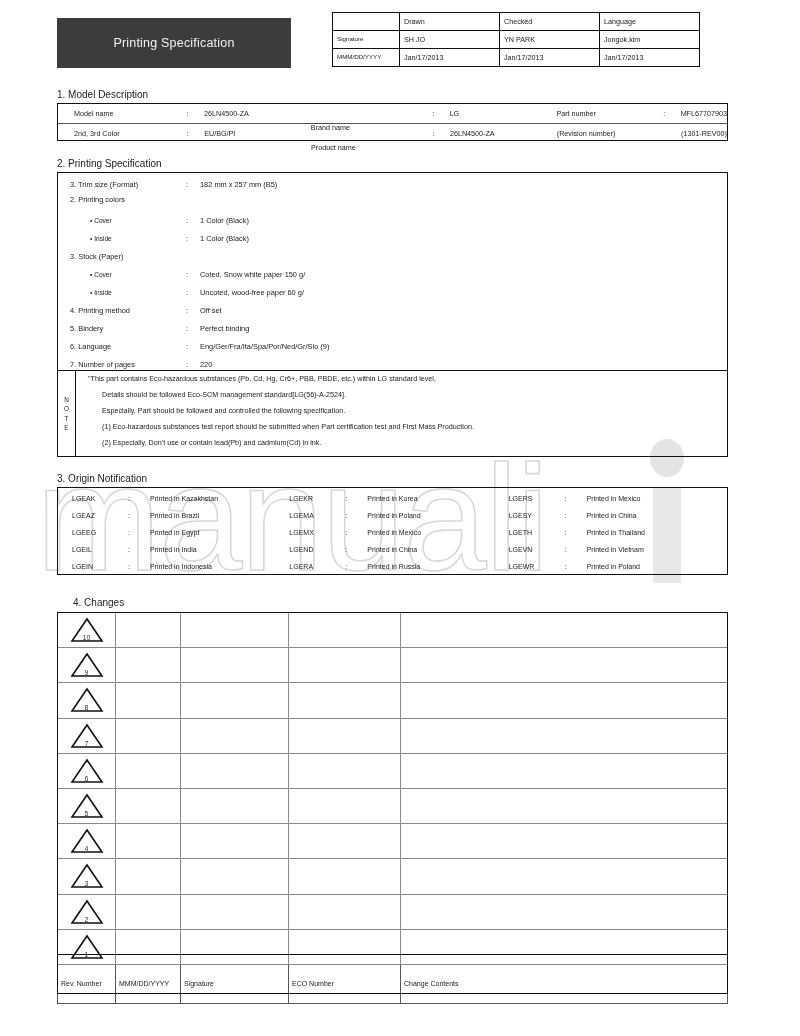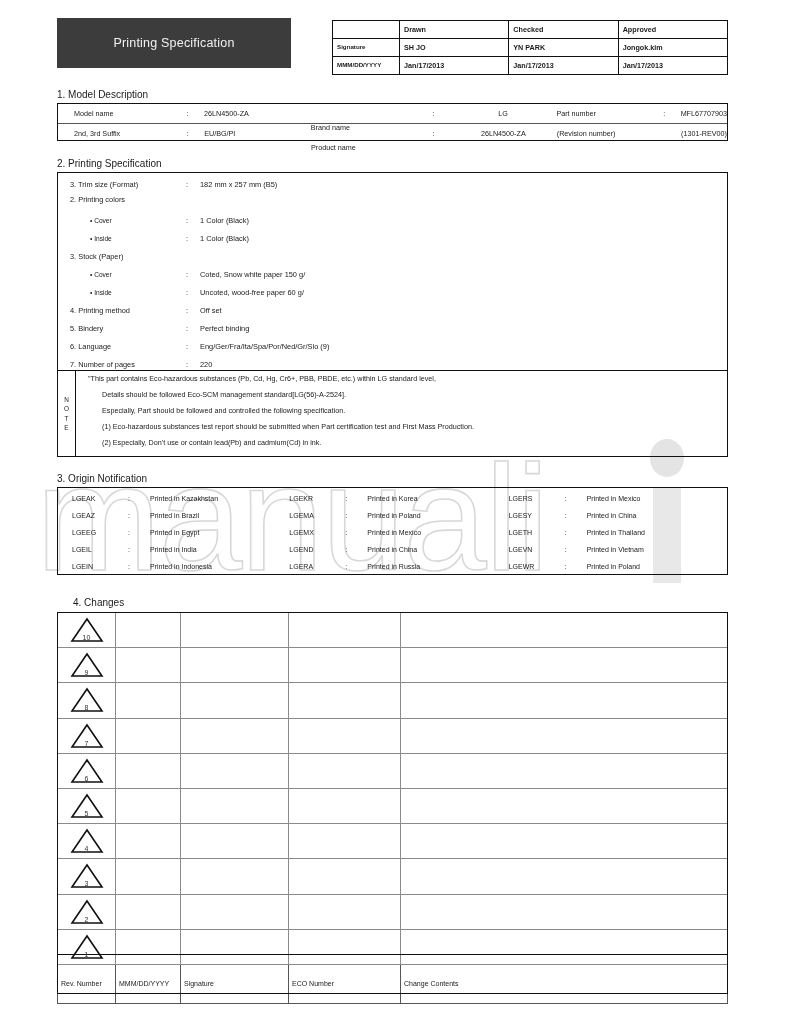--- a/index.html
+++ b/index.html
@@ -61,26 +61,25 @@
   .title-block-text {
     color: #f2f2f2;
     font-size: 12.5px;
     letter-spacing: 0.2px;
   }
 
   
   .approval {
     position: absolute;
     left: 332px;
-    top: 20px;
-    width: 396px;
+    top: 12px;
+    width: 368px;
     border-collapse: collapse;
     z-index: 2;
     table-layout: fixed;
-    font-weight: bold;
   }
   .approval td {
     border: 1px solid #111;
     font-size: 7.2px;
     padding: 2px 4px;
     height: 13px;
     vertical-align: middle;
     line-height: 1.1;
   }
   .approval td.label-cell { font-size: 6.2px; width: 58px; }
@@ -114,21 +113,21 @@
     display: flex;
     align-items: center;
     box-sizing: border-box;
   }
   .md-row.r2 { border-top: 0.8px solid #555; }
   .md-c { font-size: 7.2px; white-space: nowrap; box-sizing: border-box; }
   .md-k  { width: 132px; padding-left: 16px; }
   .md-s  { width: 18px; }
   .md-v  { width: 110px; }
   .md-k2 { width: 125px; margin-top: 28px; }
-  .md-v2 { width: 110px; text-align: center; }
+  .md-v2 { width: 110px; }
   .md-k3 { width: 110px; }
 
   
   #spec-box { left: 57px; top: 172px; width: 671px; height: 285px; }
   .spec-row {
     position: absolute;
     left: 0;
     width: 100%;
     height: 18px;
     display: flex;
@@ -266,21 +265,21 @@
   <div class="title-block">
     <span class="title-block-text">Printing Specification</span>
   </div>
 
   <table class="approval">
     <tbody>
       <tr class="head">
         <td class="label-cell"></td>
         <td class="val-cell">Drawn</td>
         <td class="val-cell">Checked</td>
-        <td class="val-cell">Approved</td>
+        <td class="val-cell">Language</td>
       </tr>
       <tr>
         <td class="label-cell">Signature</td>
         <td class="val-cell">SH JO</td>
         <td class="val-cell">YN PARK</td>
         <td class="val-cell">Jongok.kim</td>
       </tr>
       <tr>
         <td class="label-cell">MMM/DD/YYYY</td>
         <td class="val-cell">Jan/17/2013</td>
@@ -298,21 +297,21 @@
       <span class="md-c md-s">:</span>
       <span class="md-c md-v">26LN4500-ZA</span>
       <span class="md-c md-k2">Brand name</span>
       <span class="md-c md-s">:</span>
       <span class="md-c md-v2">LG</span>
       <span class="md-c md-k3">Part number</span>
       <span class="md-c md-s">:</span>
       <span class="md-c">MFL67707903</span>
     </div>
     <div class="md-row r2" style="top:19px;">
-      <span class="md-c md-k">2nd, 3rd Suffix</span>
+      <span class="md-c md-k">2nd, 3rd Color</span>
       <span class="md-c md-s">:</span>
       <span class="md-c md-v">EU/BG/PI</span>
       <span class="md-c md-k2">Product name</span>
       <span class="md-c md-s">:</span>
       <span class="md-c md-v2">26LN4500-ZA</span>
       <span class="md-c md-k3">(Revision number)</span>
       <span class="md-c md-s"></span>
       <span class="md-c">(1301-REV00)</span>
     </div>
   </div>

